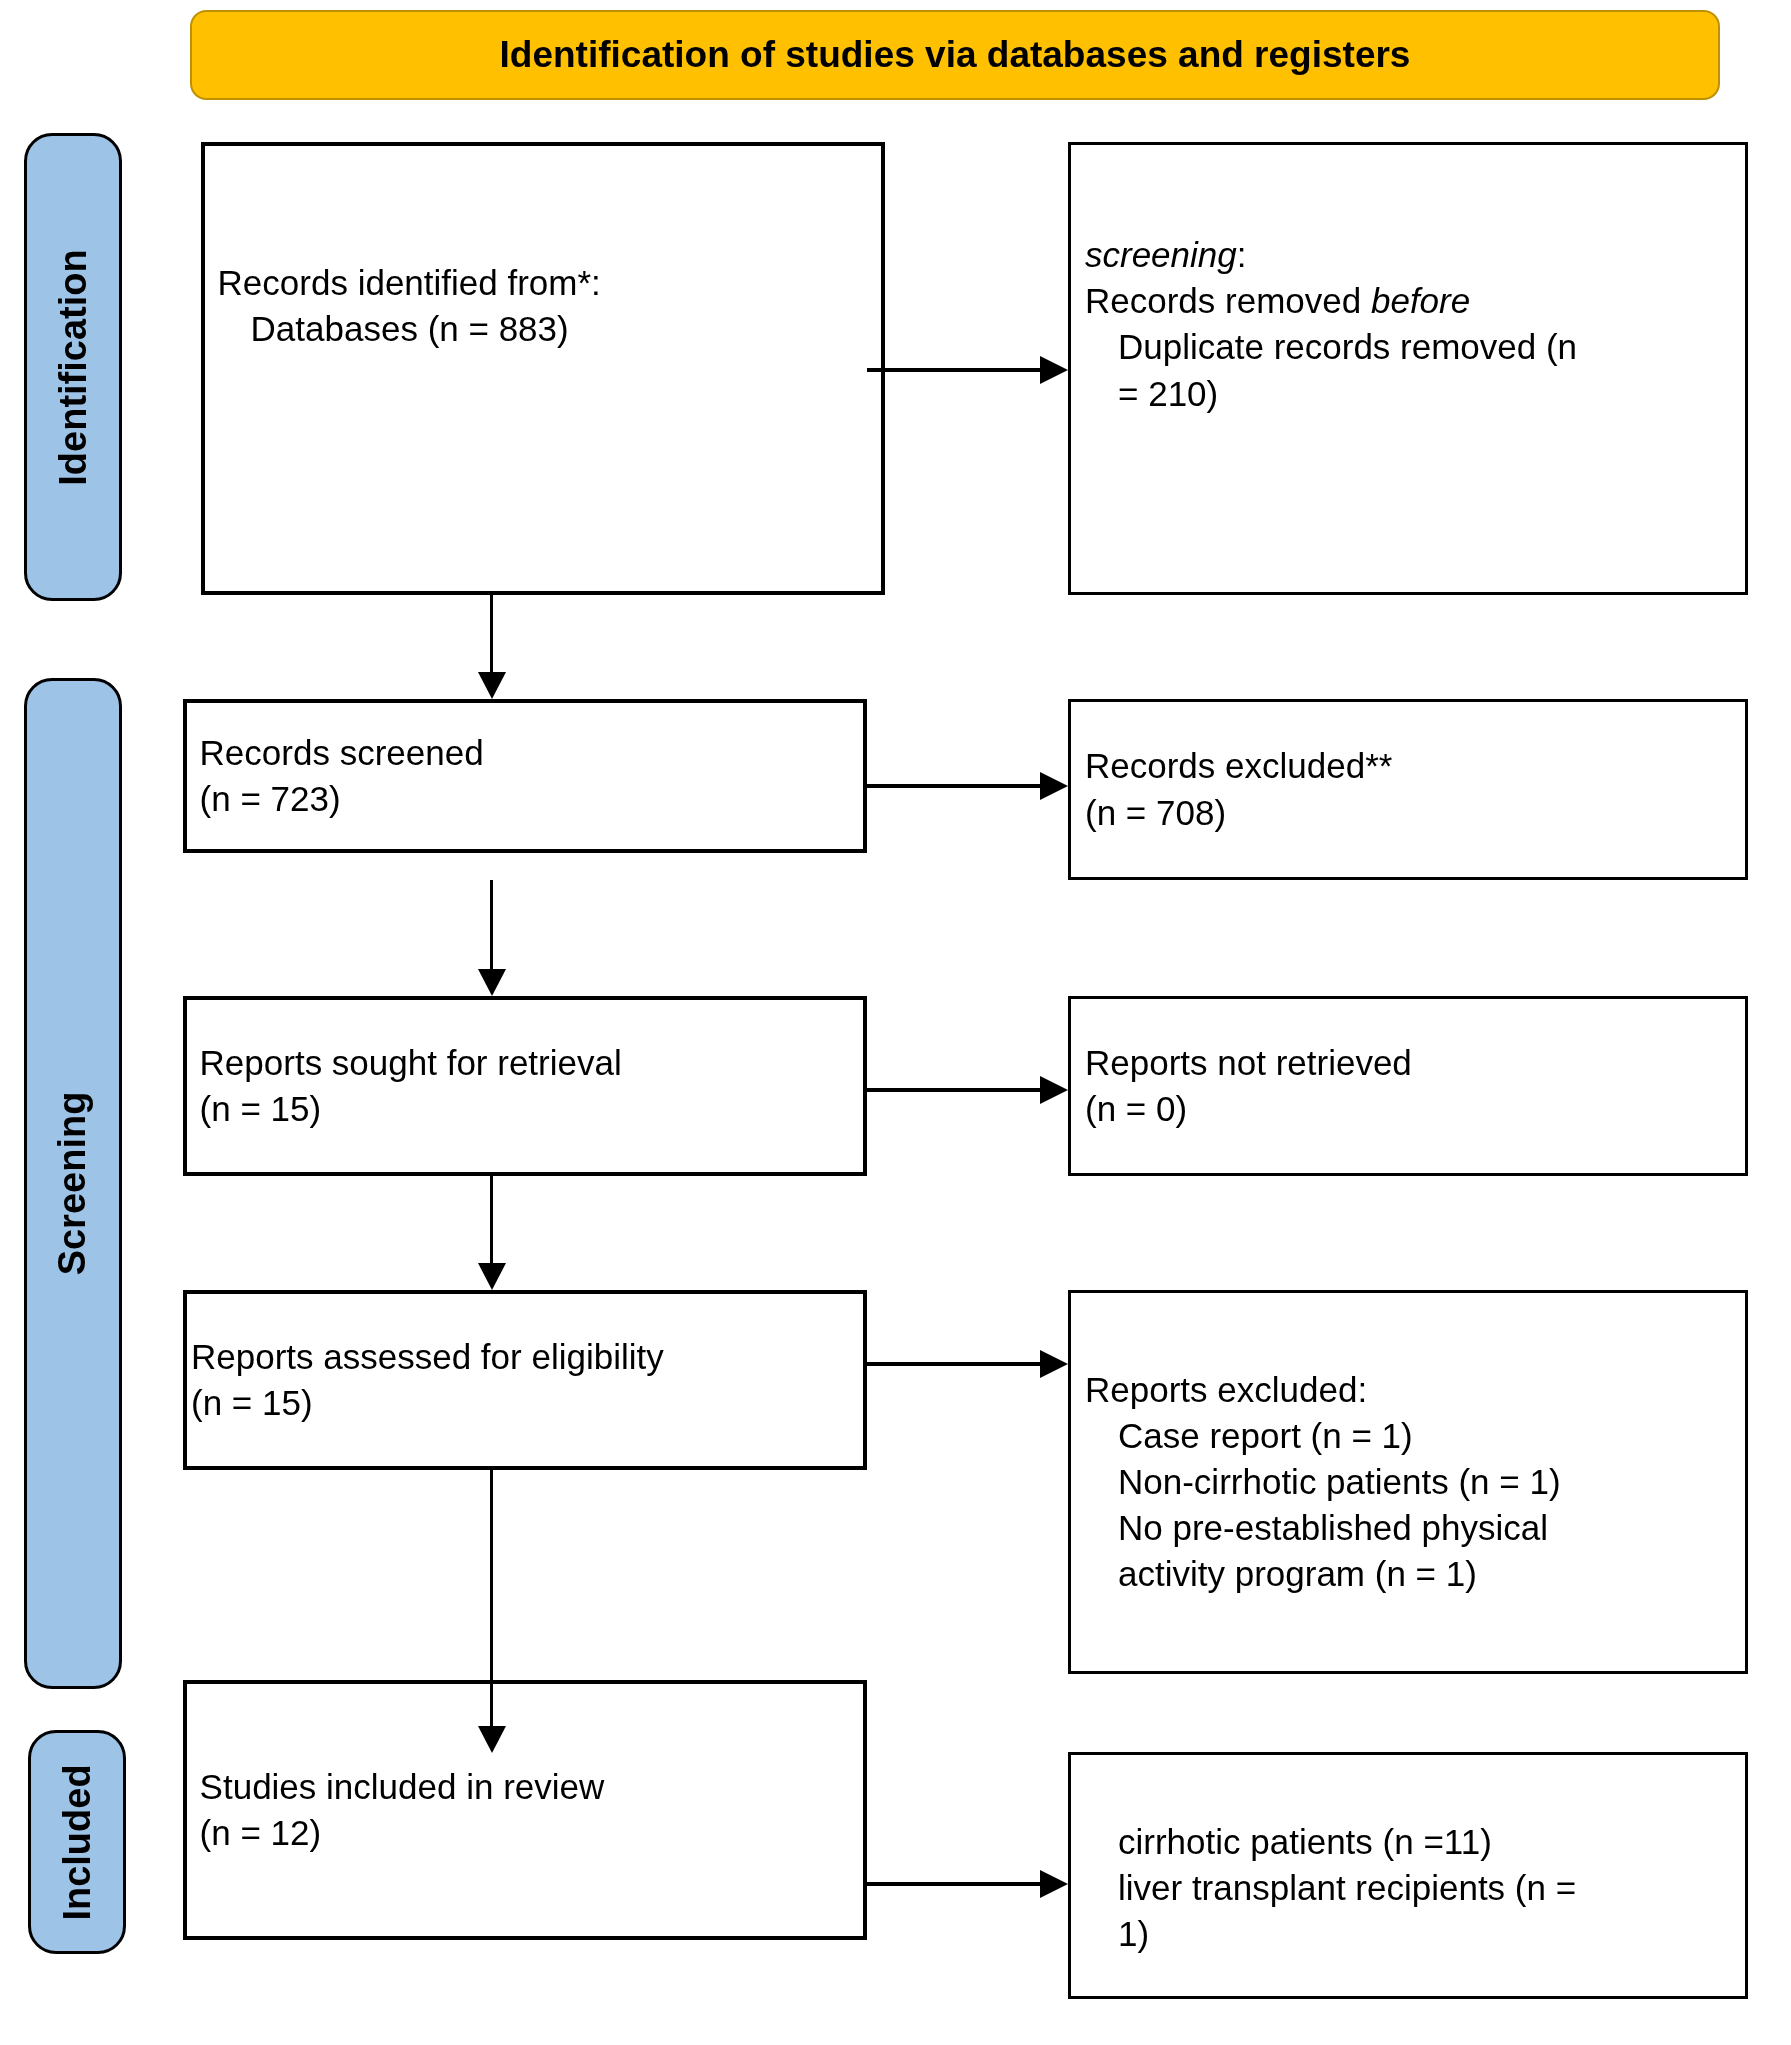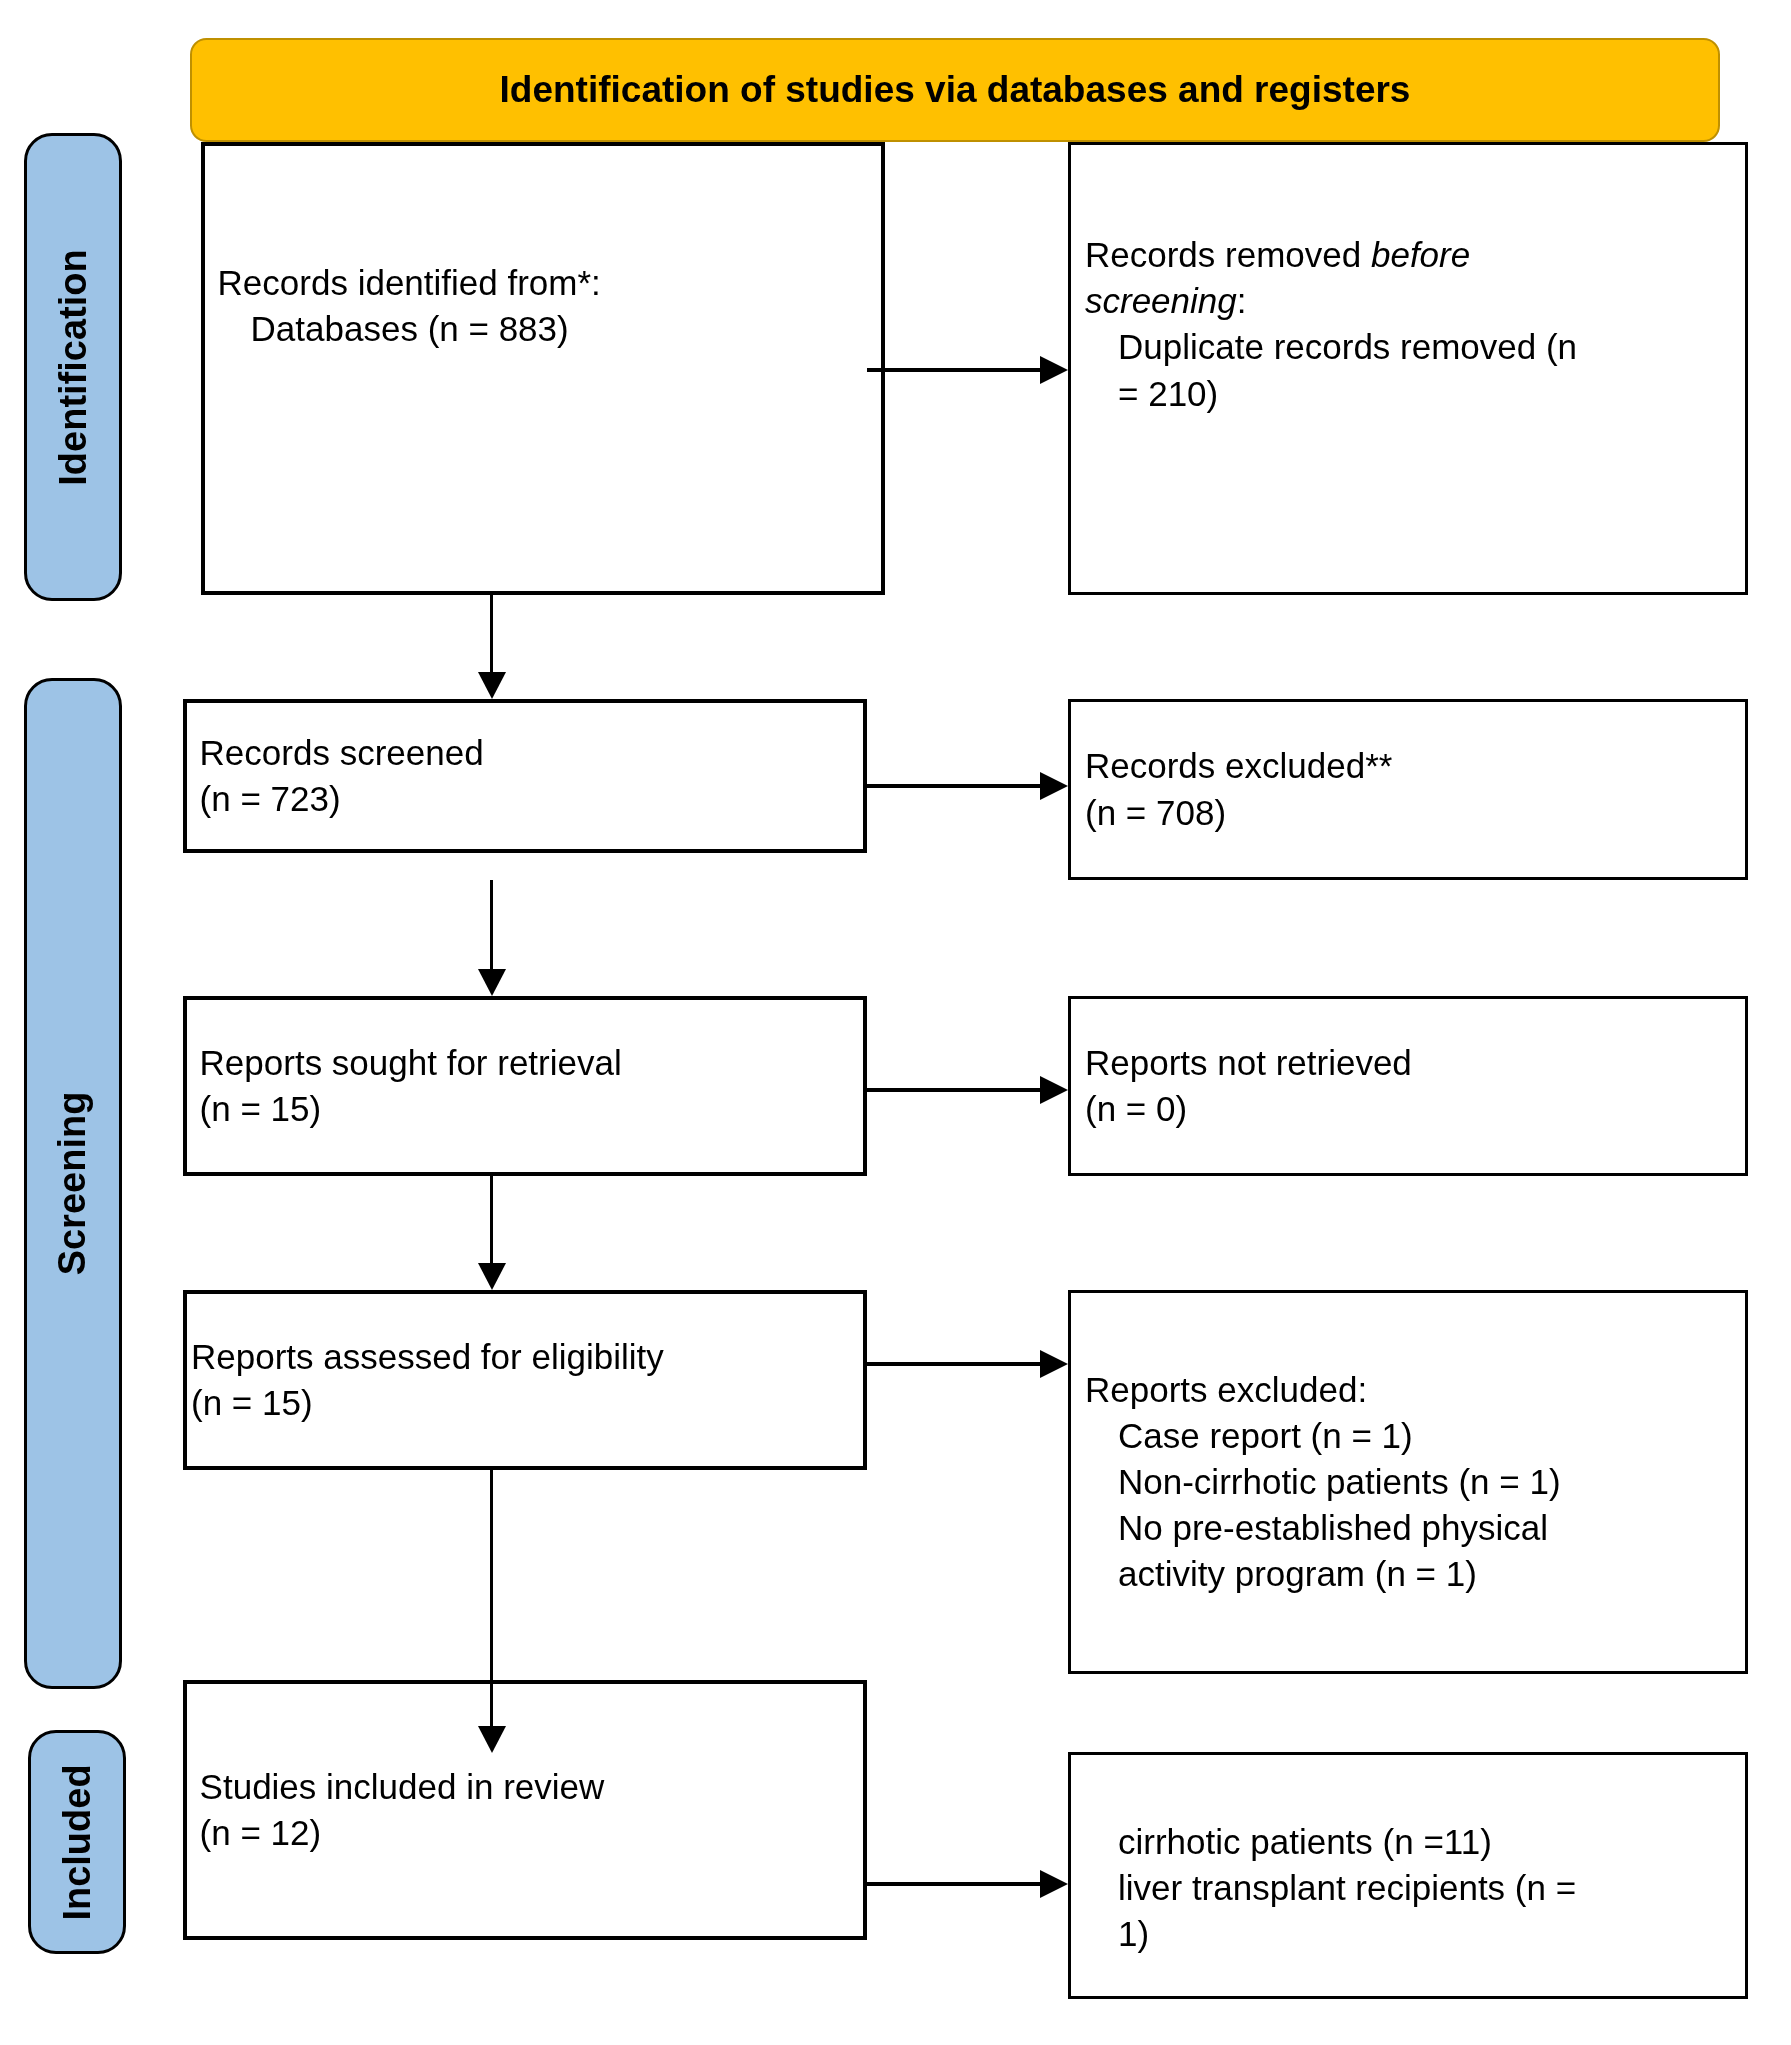--- a/index.html
+++ b/index.html
@@ -1,23 +1,23 @@
 <!DOCTYPE html>
 <html style="font-size:10px"><head>
 <meta charset="utf-8">
 <style>
   html,body{margin:0;padding:0;background:#ffffff;}
   body{width:1791px;height:2046px;font-family:"Liberation Sans",sans-serif;color:#000;}
   #canvas{position:relative;width:1791px;height:2046px;background:#fff;overflow:hidden;}
 
   
-  #banner{position:absolute;left:190px;top:9.5px;width:1530px;height:104px;
+  #banner{position:absolute;left:190px;top:9.5px;width:1530px;height:90px;
     background:#FFC000;border:2.5px solid #BF9000;border-radius:16.4px;
     display:flex;align-items:center;justify-content:center;
-    font-weight:bold;font-size:37px;box-sizing:border-box;margin-top:28px;}
+    font-weight:bold;font-size:37px;box-sizing:border-box;}
 
   
   .stage{position:absolute;left:24px;width:98px;background:#9DC3E6;border:3.2px solid #000;
     border-radius:28px;display:flex;align-items:center;justify-content:center;box-sizing:border-box;}
   .stage .vtext{transform:rotate(-90deg);white-space:nowrap;font-weight:bold;font-size:38px;}
   #stage-identification{top:133px;height:468px;}
   #stage-screening{top:678px;height:1011px;}
   #stage-included{top:1730px;height:224px;left:28.4px;}
 
   
@@ -98,24 +98,24 @@
     <div class="line">(n = 15)</div>
   </div>
 
   <div class="box" id="b5">
     <div class="line">Studies included in review</div>
     <div class="line">(n = 12)</div>
   </div>
 
   <div class="box rbox" id="r1">
     <div class="line">
-      <span>Records removed </span><i>before</i>
+      <i>screening</i><span>:</span>
     </div>
     <div class="line">
-      <i>screening</i><span>:</span>
+      <span>Records removed </span><i>before</i>
     </div>
     <div class="line indent1">Duplicate records removed (n</div>
     <div class="line indent1">= 210)</div>
   </div>
 
   <div class="box rbox" id="r2">
     <div class="line">Records excluded**</div>
     <div class="line">(n = 708)</div>
   </div>
 

